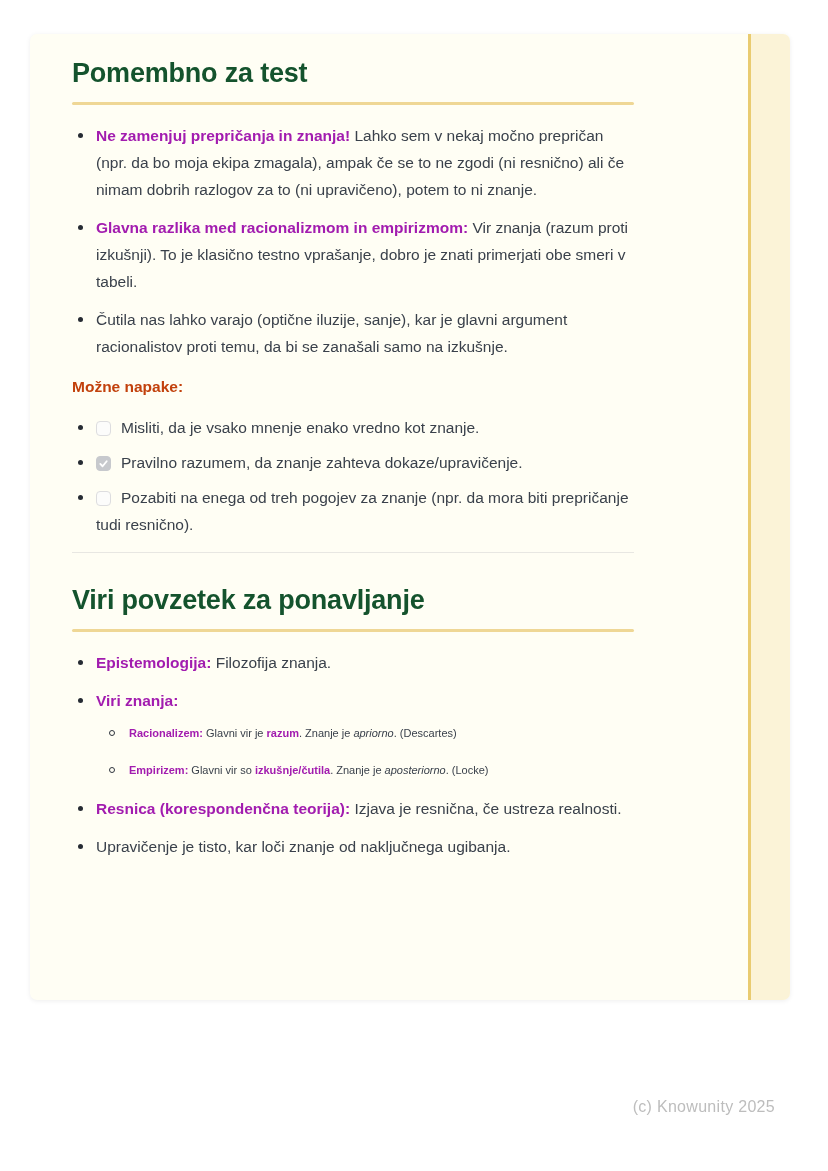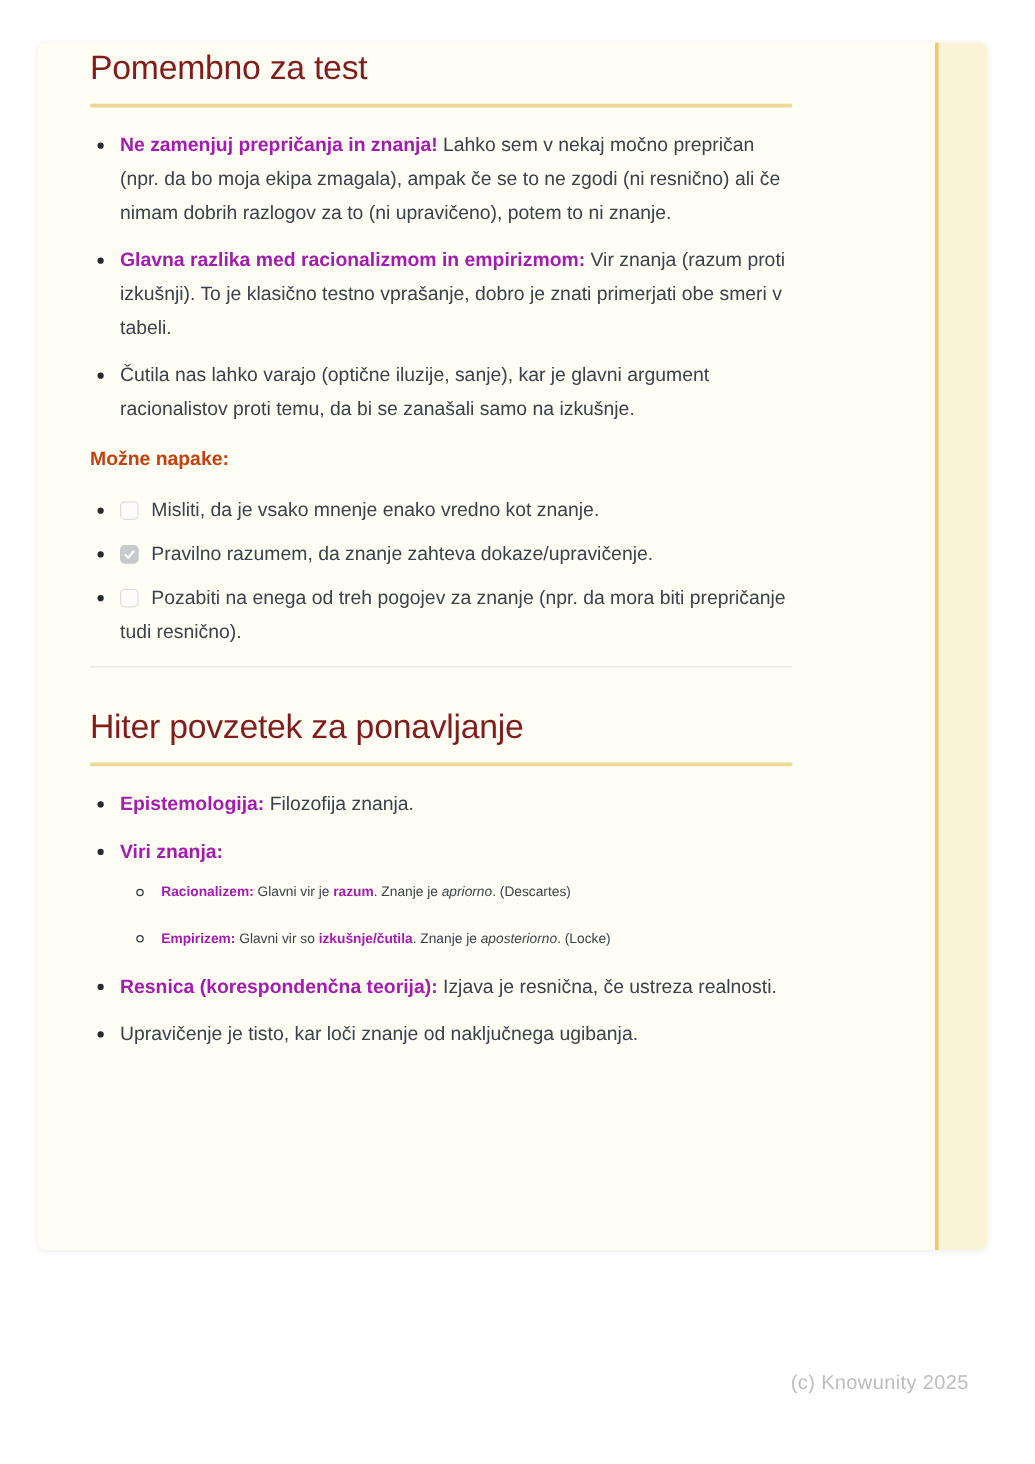--- a/index.html
+++ b/index.html
@@ -25,25 +25,25 @@
     background: #FBF3D7;
     border-left: 3px solid #E9CB70;
     border-radius: 0 7px 7px 0;
   }
   .content {
     position: absolute;
     left: 42px; top: 0;
     width: 562px;
   }
   .section-title {
-    margin: 3px 0 0;
+    margin: 22px 0 0;
     font-size: 27px;
     line-height: 34px;
-    font-weight: 400;
-    color: #7f1d1d;
+    font-weight: 700;
+    color: #14532d;
     letter-spacing: -0.2px;
   }
   .rule {
     height: 3px;
     background: #EFD globalization;
     background: #EFD795;
     margin-top: 12px;
     border-radius: 1.5px;
   }
   ul { list-style: none; margin: 0; padding: 0; }
@@ -164,21 +164,21 @@
             </svg></span><span>Pravilno razumem, da znanje zahteva dokaze/upravičenje.</span>
       </li>
       <li>
         <span class="dot"></span>
         <span class="checkbox"></span><span>Pozabiti na enega od treh pogojev za znanje (npr. da mora biti prepričanje tudi resnično).</span>
       </li>
     </ul>
 
     <div class="divider"></div>
 
-    <h1 class="section-title second">Hiter povzetek za ponavljanje</h1>
+    <h1 class="section-title second">Viri povzetek za ponavljanje</h1>
     <div class="rule"></div>
 
     <ul class="bullets">
       <li>
         <span class="dot"></span>
         <span class="b">Epistemologija:</span><span> Filozofija znanja.</span>
       </li>
       <li>
         <span class="dot"></span>
         <span class="b">Viri znanja:</span>

